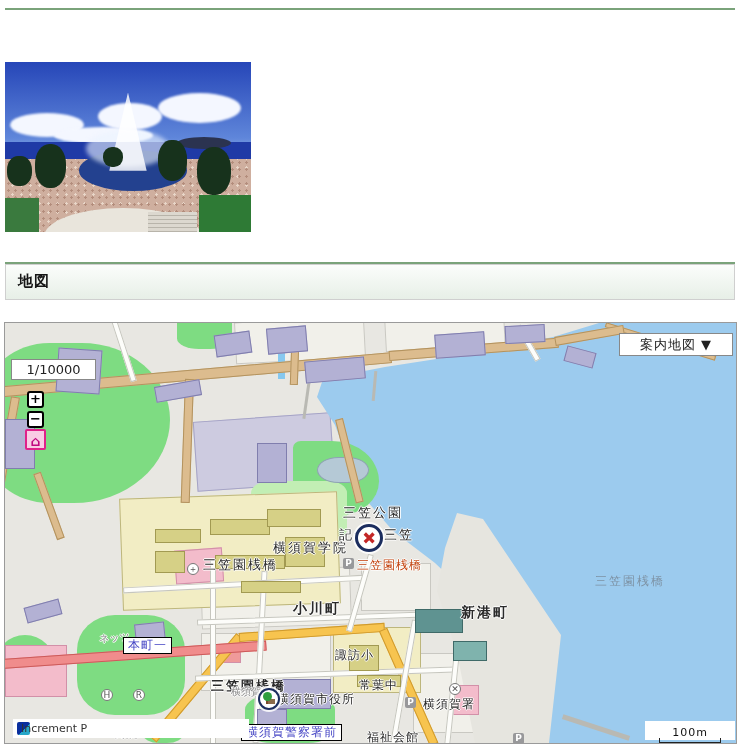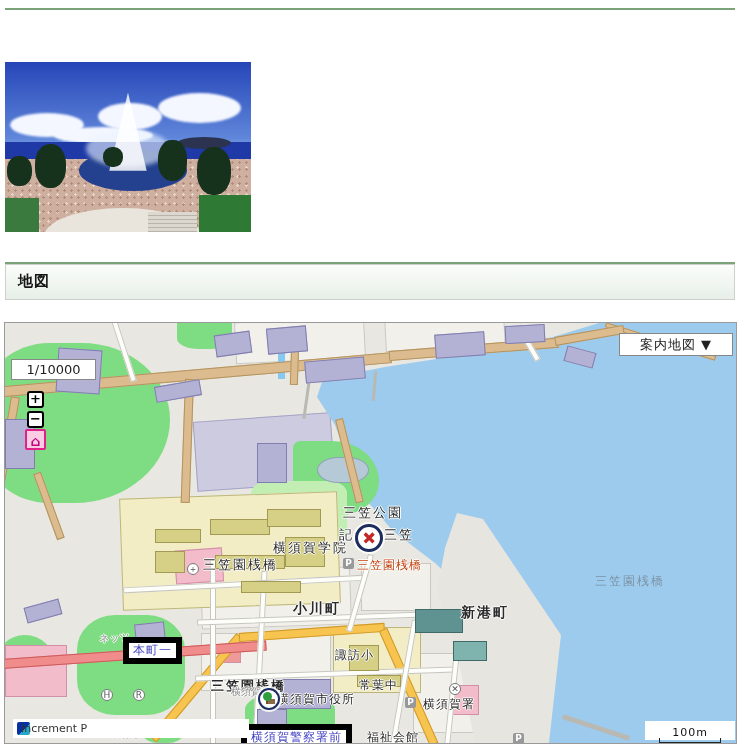--- a/index.html
+++ b/index.html
@@ -56,21 +56,21 @@
   .rr{background:#f08c8c;border:1px solid #cc5a5a;z-index:5;}           
   .rw{background:#fdfdfa;border:1px solid #c6c6be;z-index:5;}           
   .pierln{background:#b9b9b3;z-index:4;}
 
   .lb{position:absolute;color:#2a2a2a;white-space:nowrap;z-index:7;font-size:12px;letter-spacing:1px;
       text-shadow:1px 0 #fff,-1px 0 #fff,0 1px #fff,0 -1px #fff;}
   .lb.md{font-size:13px;letter-spacing:2px;}
   .lb.big{font-size:14px;font-weight:bold;letter-spacing:2px;}
   .lb.water-lb{color:#7e93a5;text-shadow:none;letter-spacing:2px;}
   .lb.tiny{font-size:10px;color:#8a8a8a;letter-spacing:0;}
-  .roadbox{position:absolute;z-index:8;background:#fff;border:6px solid #000000;color:#4444c4;
+  .roadbox{position:absolute;z-index:8;background:#fff;border:1px solid #000000;color:#4444c4;
       font-size:12px;line-height:15px;padding:0 4px;white-space:nowrap;letter-spacing:1px;}
 
   .ic{width:12px;height:12px;border:1px solid #777;border-radius:50%;background:#fff;color:#555;
       font-size:9px;line-height:11px;text-align:center;z-index:7;}
   .icp{width:11px;height:11px;background:#98989a;color:#fff;border-radius:2px;
       font-size:9px;font-weight:bold;line-height:11px;text-align:center;z-index:7;}
 
   .marker{border-radius:50%;background:#fff;border:3px solid #1b2d5e;z-index:8;
           box-shadow:0 0 0 2px rgba(255,255,255,.85);}
   .marker .x{position:absolute;left:0;top:0;width:100%;height:100%;display:flex;align-items:center;

